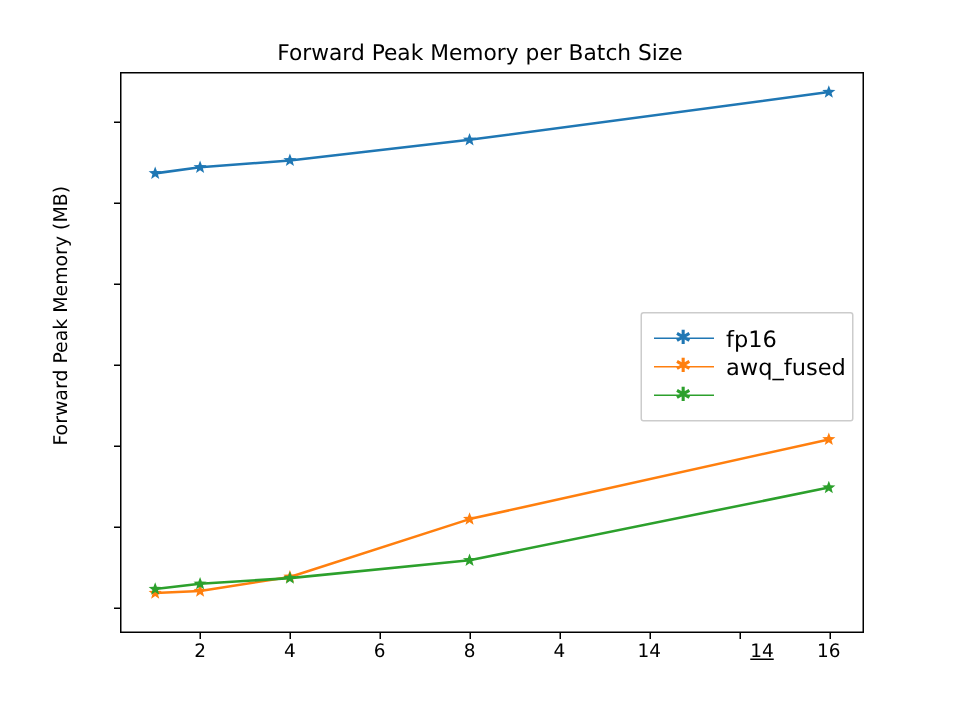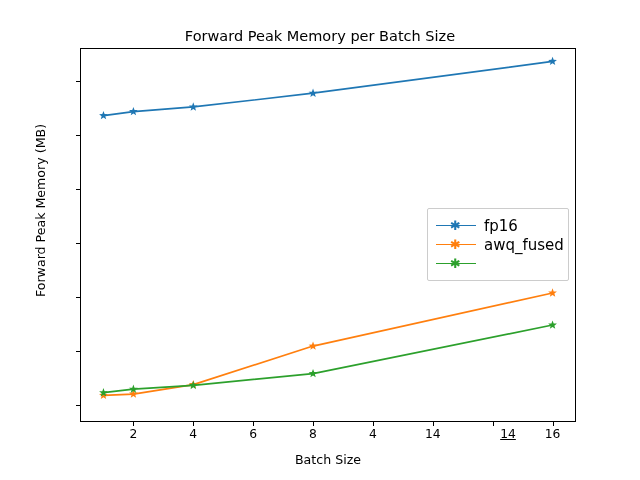--- a/index.html
+++ b/index.html
@@ -134,21 +134,20 @@
   }
 </style>
 </head>
 <body>
 
 <div id="figure">
 
   <div id="chart-title">Forward Peak Memory per Batch Size</div>
 
   <div id="ylabel">Forward Peak Memory (MB)</div>
-  <div id="xlabel">Batch Size</div>
 
   <div id="ytick-labels"></div>
   <div id="ytick-marks">
       <div class="ytick-mark" style="top: 404.826px;"></div>
       <div class="ytick-mark" style="top: 350.913px;"></div>
       <div class="ytick-mark" style="top: 297px;"></div>
       <div class="ytick-mark" style="top: 243.087px;"></div>
       <div class="ytick-mark" style="top: 189.174px;"></div>
       <div class="ytick-mark" style="top: 135.261px;"></div>
       <div class="ytick-mark" style="top: 81.3478px;"></div>

